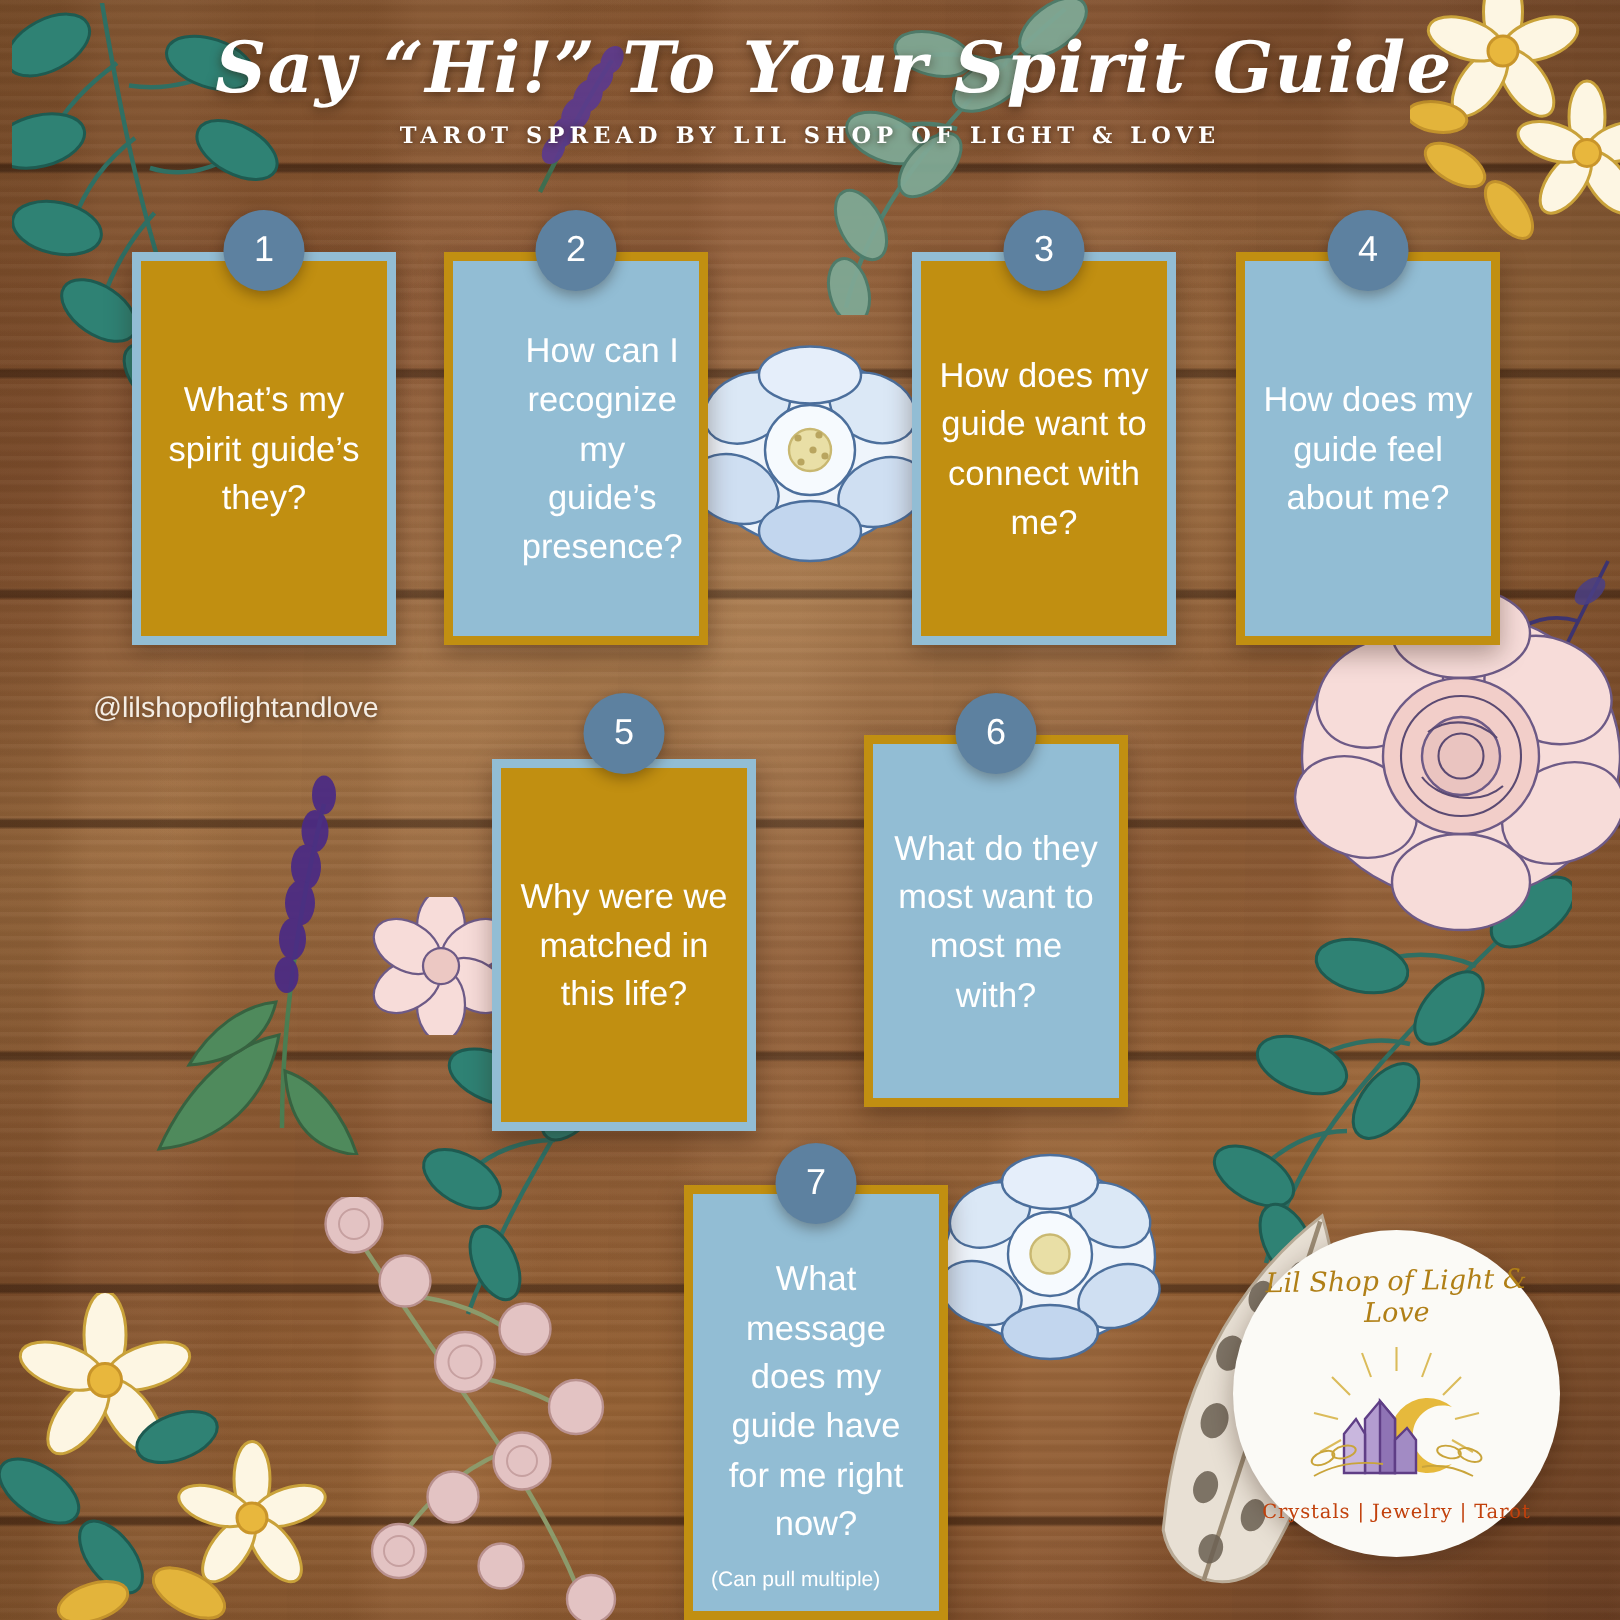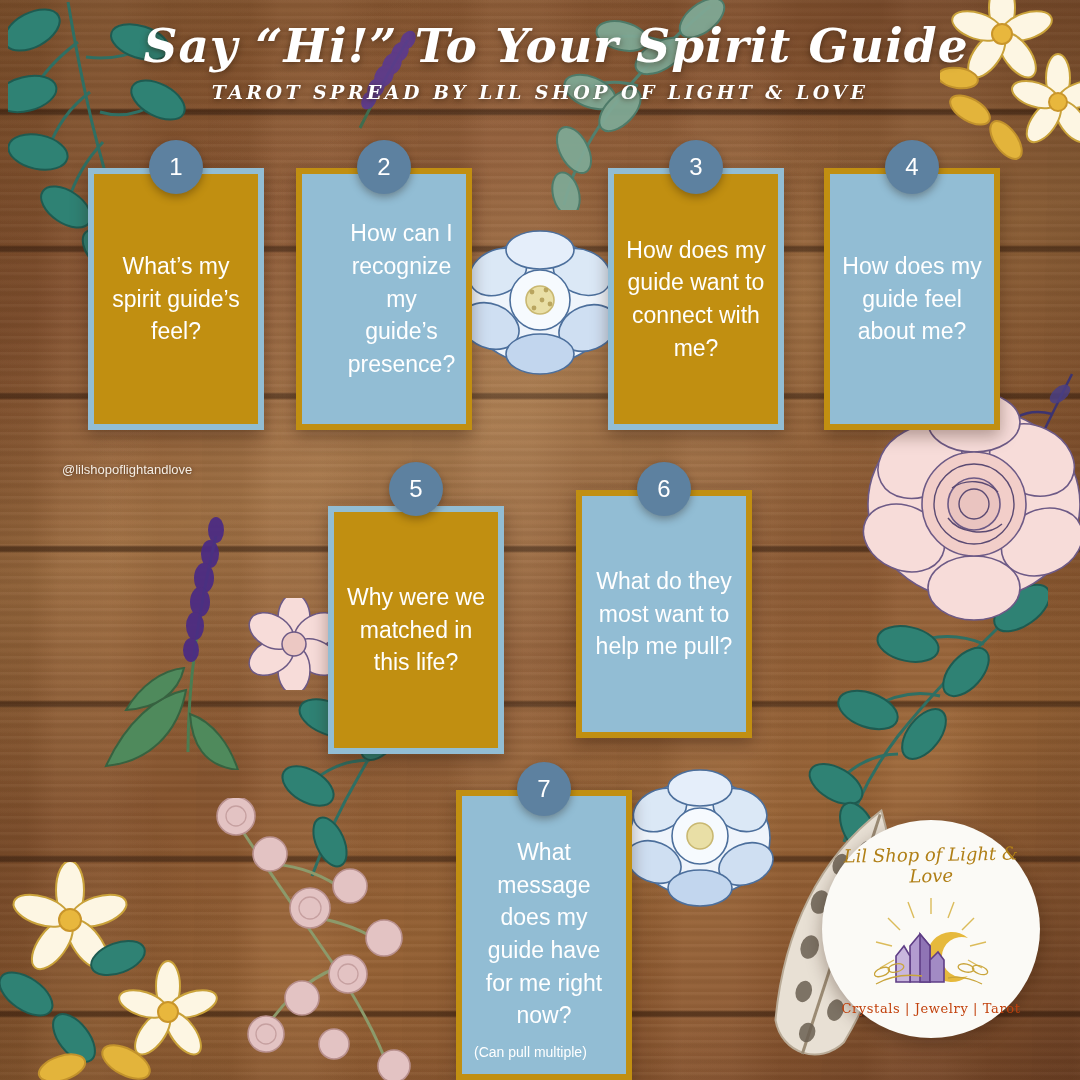--- a/index.html
+++ b/index.html
@@ -75,33 +75,32 @@
     color: #ffffff;
     letter-spacing: 1px;
     text-shadow: 0 2px 7px rgba(40,20,6,0.55);
     white-space: nowrap;
     padding-left: 32px;
   }
   .subtitle {
     margin-top: 8px;
     font-family: "DejaVu Serif", serif;
     font-weight: bold;
-    font-size: 19px;
+    font-size: 15px;
     letter-spacing: 3.4px;
     color: #ffffff;
     text-shadow: 0 1px 5px rgba(40,20,6,0.6);
     white-space: nowrap;
-    font-style: italic;
   }
 
   
   .handle {
     position: absolute;
     left: 62px; top: 462px;
-    font-size: 13px;
+    font-size: 19px;
     color: #f4ede4;
     text-shadow: 0 1px 4px rgba(40,20,6,0.6);
     z-index: 35;
   }
 
   
   .card {
     position: absolute;
     z-index: 25;
     display: flex;
@@ -491,36 +490,36 @@
   </svg>
 
   <div class="header">
     <div class="title">Say “Hi!” To Your Spirit Guide</div>
     <div class="subtitle">TAROT SPREAD BY LIL SHOP OF LIGHT &amp; LOVE</div>
   </div>
 
   <div class="handle">@lilshopoflightandlove</div>
 
   <div class="card gold c1">
-    <div class="card-text">What’s my spirit guide’s feel?</div>
+    <div class="card-text">What’s my spirit guide’s they?</div>
   </div>
   <div class="card blue c2">
     <div class="card-text">How can I recognize my guide’s presence?</div>
   </div>
   <div class="card gold c3">
     <div class="card-text">How does my guide want to connect with me?</div>
   </div>
   <div class="card blue c4">
     <div class="card-text">How does my guide feel about me?</div>
   </div>
   <div class="card gold c5">
     <div class="card-text">Why were we matched in this life?</div>
   </div>
   <div class="card blue c6">
-    <div class="card-text">What do they most want to help me pull?</div>
+    <div class="card-text">What do they most want to most me with?</div>
   </div>
   <div class="card blue c7">
     <div class="card-text">What message does my guide have for me right now?</div>
     <div class="subnote">(Can pull multiple)</div>
   </div>
 
   <div class="badge b1">1</div>
   <div class="badge b2">2</div>
   <div class="badge b3">3</div>
   <div class="badge b4">4</div>

